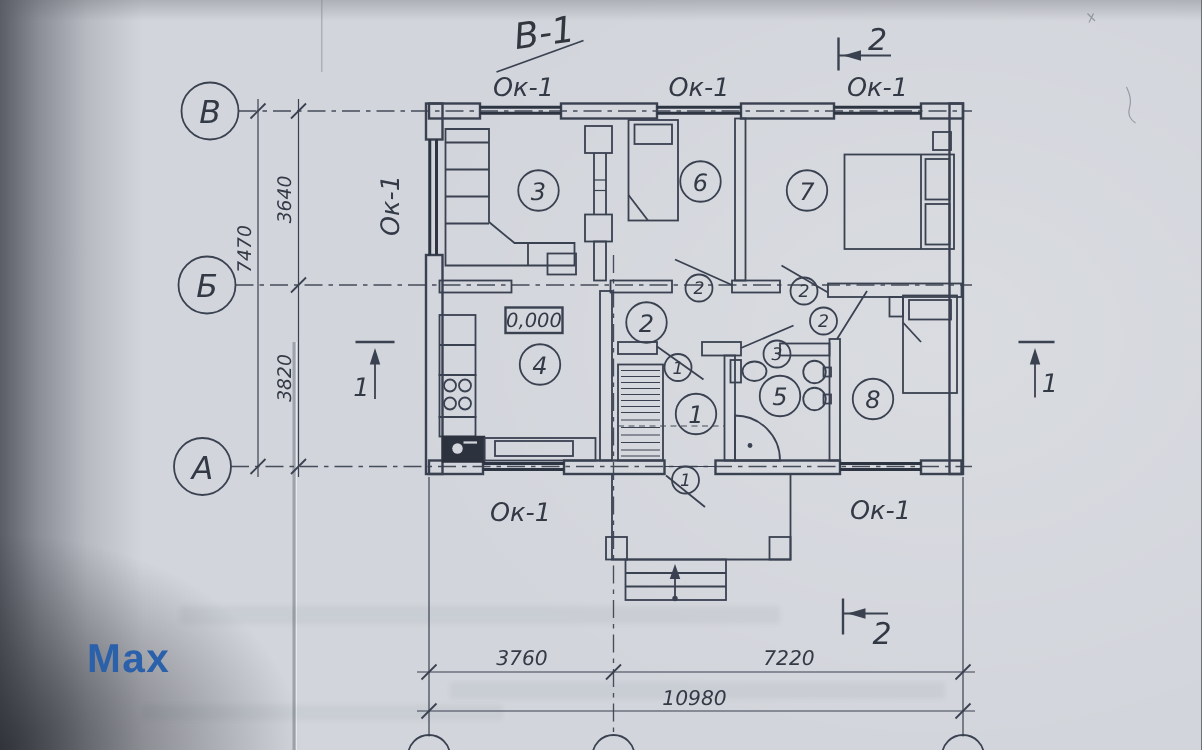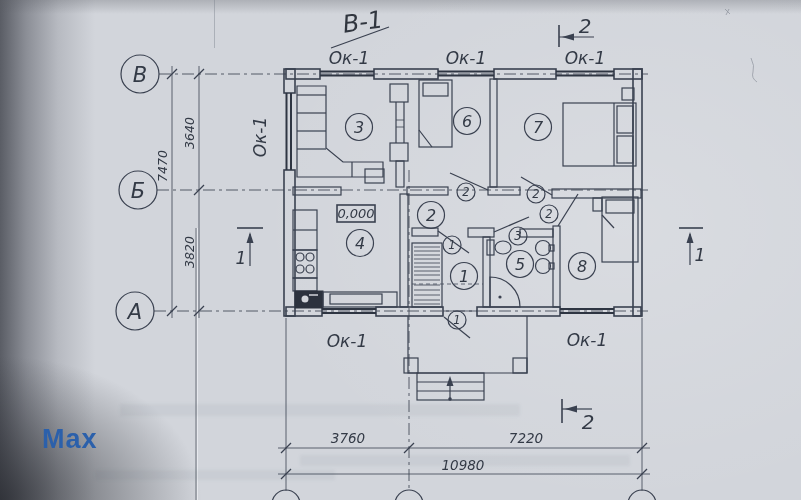--- a/index.html
+++ b/index.html
@@ -35,21 +35,21 @@
   .t-ok{font-size:17px;}
   .t-dim{font-size:12.5px;}
   .t-dimb{font-size:13.5px;}
   .t-room{font-size:16px;}
   .t-door{font-size:11.5px;}
   .t-sec{font-size:20px;}
   .t-sec1{font-size:17px;}
   .t-elev{font-size:13px;}
   .t-hand{font-size:24px;fill:#31363f;}
   .wm{position:absolute;left:38px;top:427px;line-height:.95;font-family:"Liberation Sans",sans-serif;font-weight:bold;}
-  .wm .l1{display:block;margin-left:4px;font-size:27px;letter-spacing:1px;}
+  .wm .l1{display:block;margin-left:20px;font-size:27px;letter-spacing:1px;}
   .wm .l2{display:block;font-size:29px;letter-spacing:.5px;}
 </style>
 </head>
 <body>
 
 <div class="photo">
   <div class="fold"></div>
   <div class="fold-top"></div>
   <div class="ghost g1"></div>
   <div class="ghost g2"></div>

